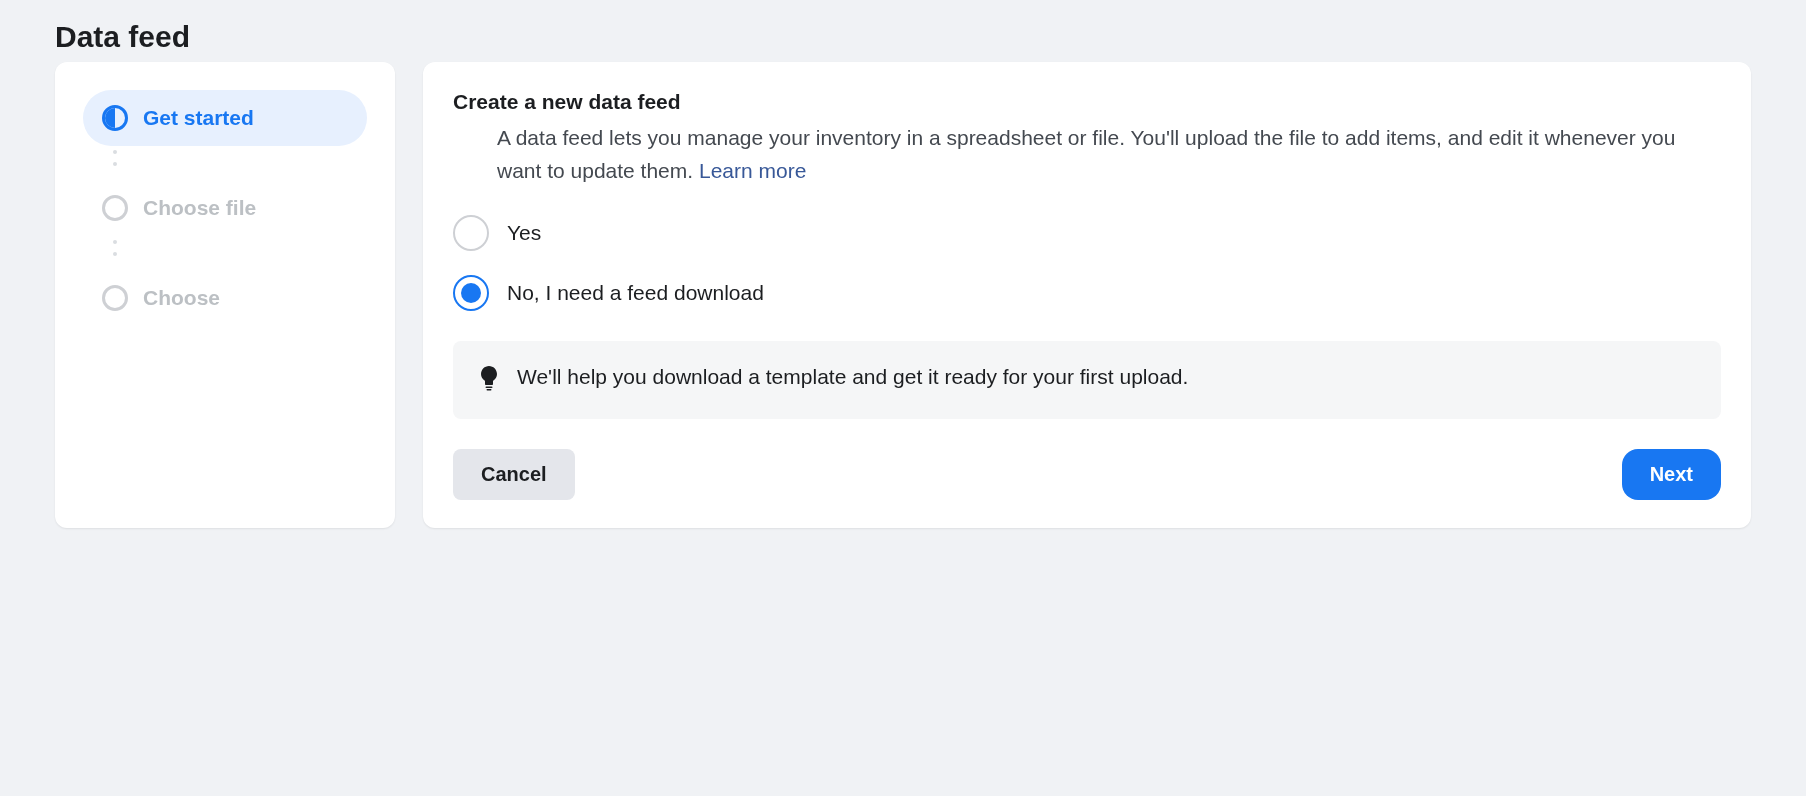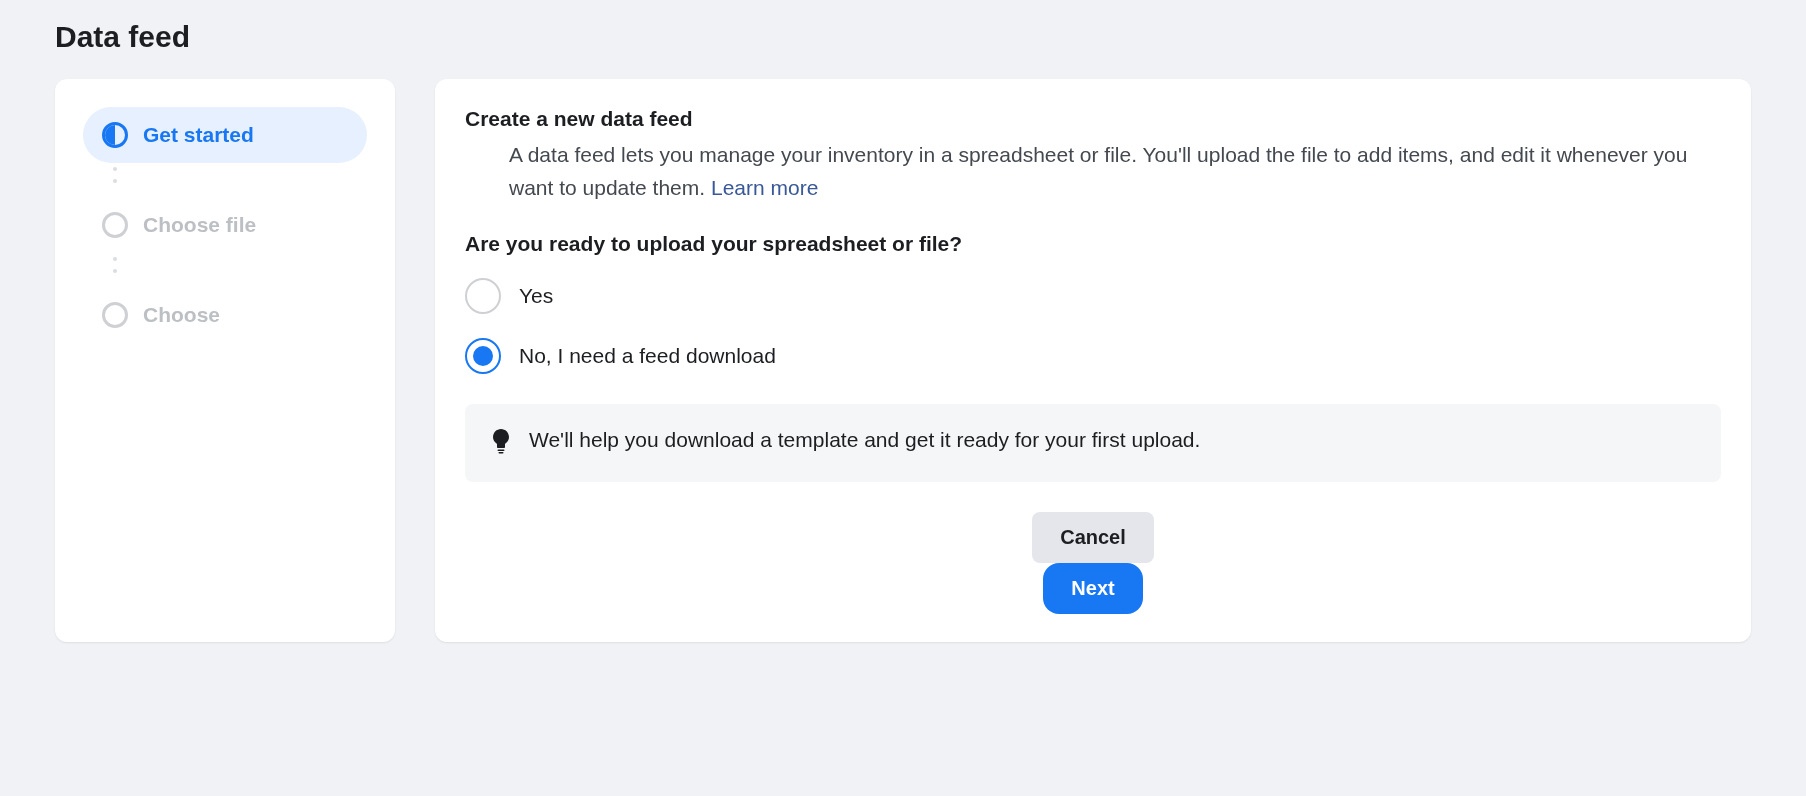--- a/index.html
+++ b/index.html
@@ -9,25 +9,25 @@
     }
     body {
       font-family: -apple-system, BlinkMacSystemFont, "Segoe UI", Helvetica, Arial, sans-serif;
       background: #f0f2f5;
       padding: 20px 55px;
     }
     .page-title {
       font-size: 30px;
       font-weight: 700;
       color: #1c1e21;
-      margin-bottom: 25px;
+      margin-bottom: 8px;
     }
     .layout {
       display: flex;
-      gap: 40px;
+      gap: 28px;
     }
     .card {
       background: #fff;
       border-radius: 12px;
       box-shadow: 0 1px 2px rgba(0,0,0,0.08);
     }
     .sidebar {
       width: 340px;
       padding: 28px;
       flex-shrink: 0;
@@ -194,21 +194,20 @@
       font-size: 21px;
       color: #1c1e21;
     }
     .bulb-icon {
       flex-shrink: 0;
     }
     .actions {
       display: flex;
       justify-content: space-between;
       align-items: center;
-      flex-direction: column;
     }
     .btn {
       font-size: 20px;
       font-weight: 600;
       padding: 14px 28px;
       border-radius: 8px;
       border: none;
       cursor: pointer;
     }
     .btn-secondary {
@@ -253,21 +252,20 @@
       </li>
     </ul>
   </aside>
 
   <main class="card main">
     <h2 class="main-heading">Create a new data feed</h2>
     <p class="main-desc">
       <span>A data feed lets you manage your inventory in a spreadsheet or file. You'll upload the file to add items, and edit it whenever you want to update them. </span><a class="learn-more">Learn more</a>
     </p>
 
-    <div class="question">Are you ready to upload your spreadsheet or file?</div>
 
     <div class="radio-group">
       <label class="radio-option">
         <span class="radio-circle"></span>
         <span class="radio-label">Yes</span>
       </label>
       <label class="radio-option selected">
         <span class="radio-circle">
             <span class="radio-dot"></span>
           </span>

